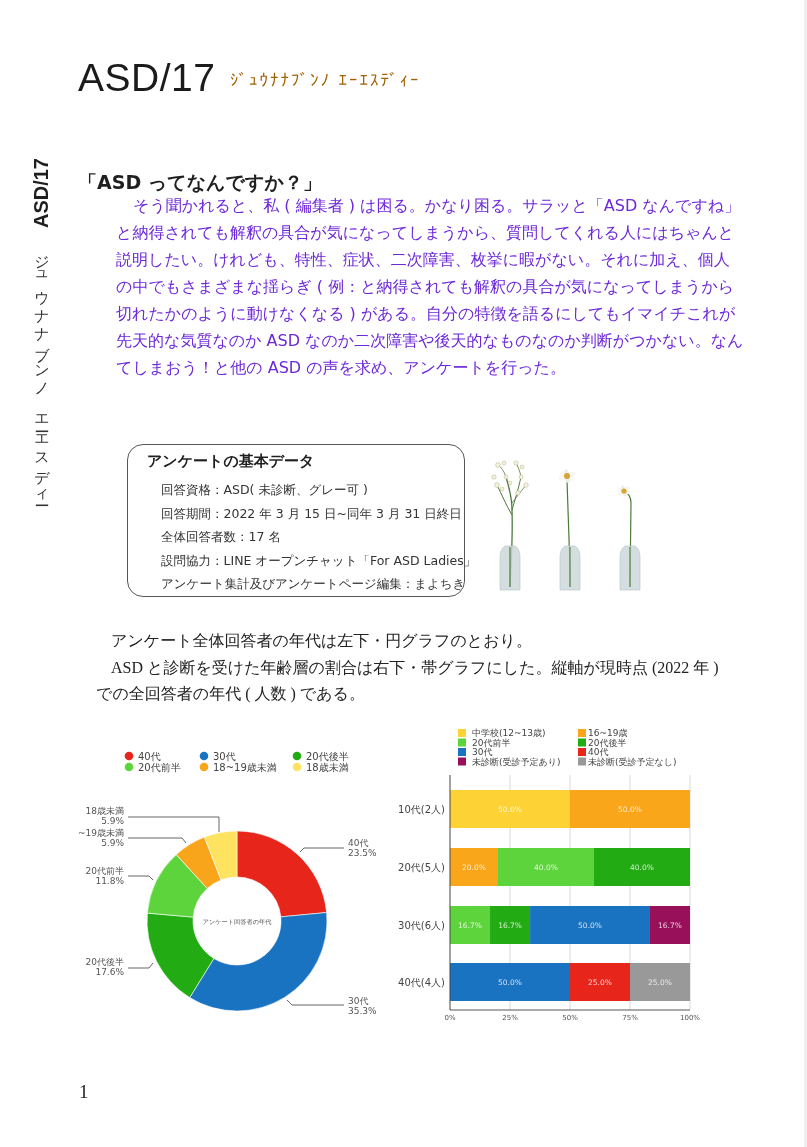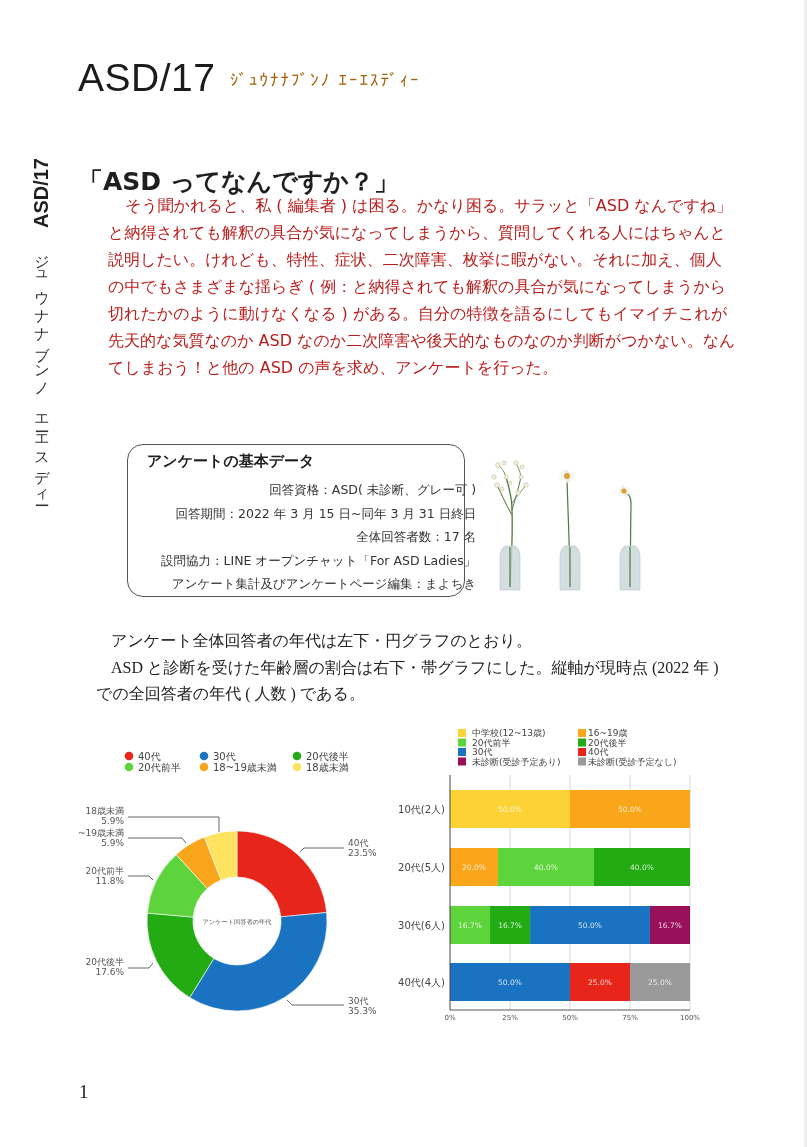--- a/index.html
+++ b/index.html
@@ -10,31 +10,31 @@
   }
   .abs { position: absolute; }
   .edge { right: 0; top: 0; width: 3px; height: 1147px; background: #efefef; }
 
   .title { left: 78px; top: 54px; font-family: "Liberation Sans", sans-serif; font-size: 39px; color: #1b1b1b; letter-spacing: 0.5px; line-height: 48px; }
   .subtitle { left: 230px; top: 68px; font-size: 17px; color: #a16207; letter-spacing: 2px; line-height: 24px; white-space: nowrap; }
 
   .side-title { left: 30px; top: 158px; writing-mode: vertical-rl; transform: rotate(180deg); font-family: "Liberation Sans", sans-serif; font-weight: bold; font-size: 20px; color: #1f1f1f; line-height: 22px; }
   .side-reading { left: 33px; top: 245px; writing-mode: vertical-rl; font-size: 15px; color: #333; letter-spacing: 1px; line-height: 18px; white-space: nowrap; }
 
-  .heading { left: 78px; top: 169px; font-size: 25px; font-weight: bold; color: #1f1f1f; white-space: nowrap; line-height: 26px; }
-
-  .intro { left: 108px; top: 192px; width: 590px; font-size: 16px; line-height: 27px; color: #b91c1c; }
+  .heading { left: 78px; top: 169px; font-size: 19px; font-weight: bold; color: #1f1f1f; white-space: nowrap; line-height: 26px; }
+
+  .intro { left: 116px; top: 192px; width: 590px; font-size: 16px; line-height: 27px; color: #6d28d9; }
   .intro .ln { white-space: nowrap; text-align: justify; text-align-last: justify; }
   .intro .ln.first { padding-left: 17px; }
   .intro .ln.last { text-align-last: left; }
 
   .survey-box { left: 127px; top: 444px; width: 336px; height: 151px; border: 1px solid #555; border-radius: 16px; }
   .survey-title { left: 19px; top: 5px; font-size: 15px; font-weight: bold; color: #1f1f1f; line-height: 22px; white-space: nowrap; }
   .survey-items { left: 33px; top: 33px; font-size: 12.5px; line-height: 23.5px; color: #333; }
-  .survey-items .it { white-space: nowrap; text-align: right; }
+  .survey-items .it { white-space: nowrap; }
 
   .photo { left: 488px; top: 455px; width: 160px; height: 140px; }
 
   .summary { left: 96px; top: 628px; width: 617px; font-family: "Liberation Serif", "DejaVu Serif", serif; font-size: 16px; line-height: 26.5px; color: #222; }
   .summary .ln { white-space: nowrap; }
   .summary .ln.ind { padding-left: 15px; }
   .summary .ln.just { text-align: justify; text-align-last: justify; }
 
   .pie-svg { left: 60px; top: 735px; width: 345px; height: 295px; }
   .bar-svg { left: 390px; top: 718px; width: 320px; height: 312px; }

